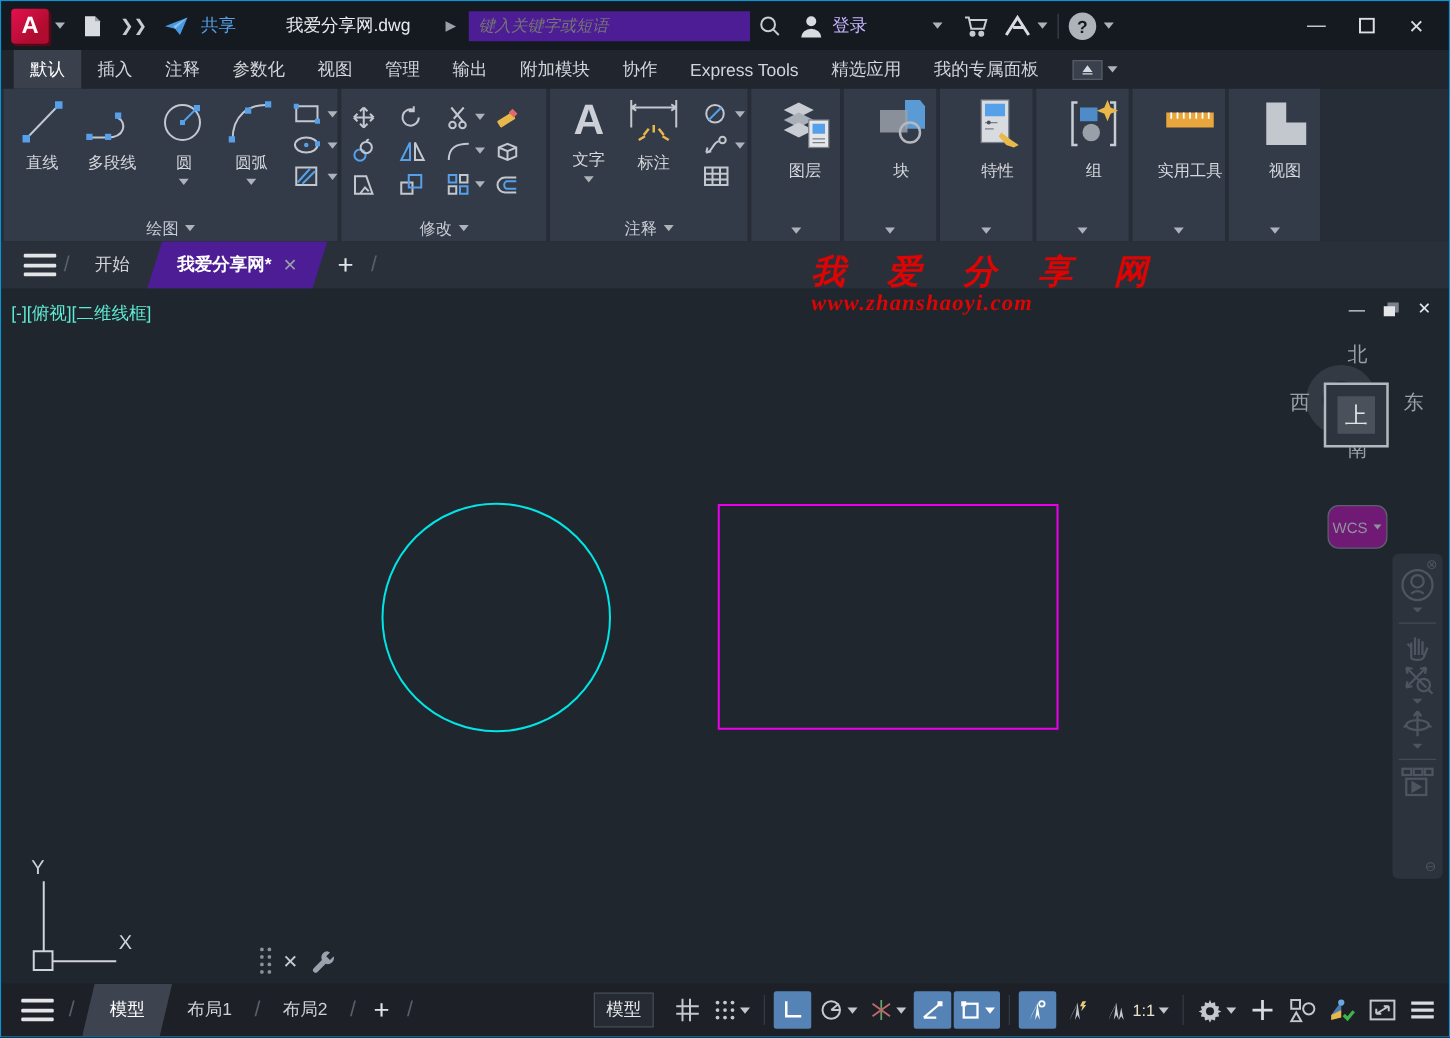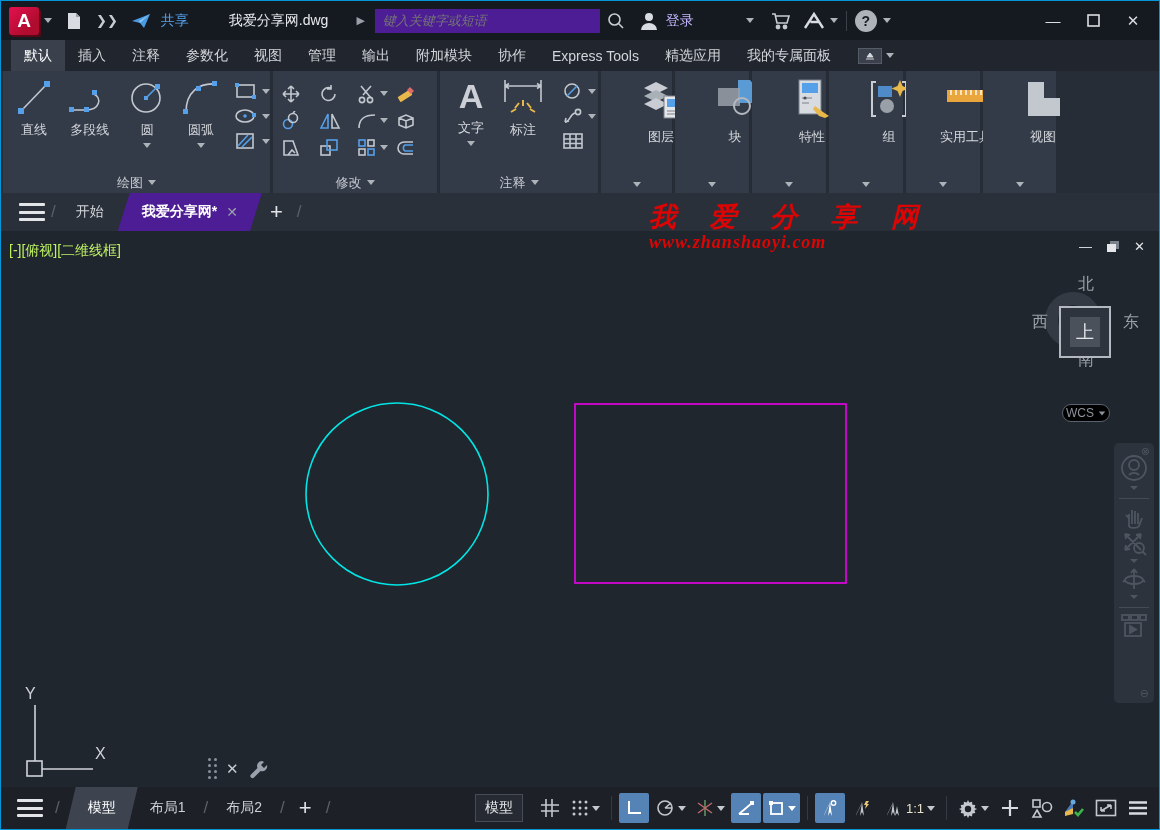--- a/index.html
+++ b/index.html
@@ -50,21 +50,21 @@
     gap:5px; color:#c6cad1; font-size:13px; }
   .bigbtn { display:flex; flex-direction:column; align-items:center; width:56px; }
   .bigbtn svg { display:block; }
   .bigbtn .lbl { font-size:13px; color:#d5d8dc; margin-top:3px; white-space:nowrap; }
   .bigbtn .tri-d { margin-top:4px; }
   .smallcol { display:flex; flex-direction:column; gap:7px; margin-left:6px; margin-top:6px; }
   .smallrow { display:flex; align-items:center; gap:4px; }
   .mod-grid { display:grid; grid-template-columns:repeat(4,38px); grid-auto-rows:27px;
     margin:4px 4px 0 8px; align-items:center; }
   .mod-cell { display:flex; align-items:center; gap:3px; }
-  .single .rpanel-body { flex-direction:column; align-items:flex-start;padding-left:32px; }
+  .single .rpanel-body { flex-direction:column; align-items:flex-end;padding-left:32px; }
   .single .lbl { font-size:13px; color:#d5d8dc; margin-top:6px; white-space:nowrap; }
   .single .rpanel-label { height:18px; }
   .watermark { position:absolute; left:648px; top:128px; z-index:5; color:#dd0404;
     pointer-events:none;font-style:italic; }
   .watermark .w1 { font-size:27px; font-weight:bold; letter-spacing:13px; white-space:nowrap; }
   .watermark .w2 { font-family:"Liberation Serif","DejaVu Serif",serif; font-weight:bold;
     font-size:18px; margin-top:-3px; letter-spacing:1px; }
 
   
   .ftabs { position:absolute; left:0; top:192px; width:100%; height:38px;
@@ -76,34 +76,34 @@
   .ftab { padding:0 14px; font-size:14px; color:#d2d5d9; height:100%;
     display:flex; align-items:center; gap:9px; }
   .ftab.active { background:#4c1d95; color:#fff; font-weight:bold;
     clip-path:polygon(12px 0,100% 0,calc(100% - 12px) 100%,0 100%); padding:0 24px; }
   .ftab .x { color:#9aa0a8; font-weight:normal; font-size:14px; }
   .plusbtn { color:#e2e4e7; font-size:22px; margin:0 8px; }
 
   
   .canvas { position:absolute; left:0; top:230px; width:1158px; height:556px;
     background:#20262e; }
-  .vp-label { position:absolute; left:8px; top:11px; color:#bef264; font-size:14px; }
+  .vp-label { position:absolute; left:8px; top:11px; color:#5eead4; font-size:14px; }
   .vp-ctrl { position:absolute; right:14px; top:8px; display:flex; gap:14px;
     color:#e4e6e9; font-size:13px; align-items:center; }
   .cube { position:absolute; left:1043px; top:45px; width:84px; height:104px; }
   .cube-ring { position:absolute; left:1px; top:16px; width:56px; height:56px;
     border-radius:50%; border:13px solid rgba(160,170,185,0.16); }
   .cube-face { position:absolute; left:15px; top:30px; width:52px; height:52px;
     border:2px solid #b4b8bf; background:#2e343d; display:flex; align-items:center;
     justify-content:center; }
   .cube-face .inner { width:30px; height:30px; background:#4a515b; color:#e2e4e7;
     font-size:18px; display:flex; align-items:center; justify-content:center; }
   .cdir { position:absolute; color:#9aa0a8; font-size:16px; }
-  .wcsbtn { position:absolute; left:1061px; top:173px; width:48px; height:18px;
-    background:#000000; border:1px solid #5a626d; border-radius:9px; color:#8d939c;
+  .wcsbtn { position:absolute; left:1061px; top:173px; width:48px; height:35px;
+    background:#701a75; border:1px solid #5a626d; border-radius:9px; color:#8d939c;
     font-size:12px; display:flex; align-items:center; justify-content:center; gap:4px; }
   .wcsbtn .tri-d { border-top-color:#8d939c; transform:scale(.8); }
 
   .navbar { position:absolute; left:1113px; top:212px; width:40px; height:260px;
     background:rgba(130,140,155,0.13); border-radius:5px; display:flex;
     flex-direction:column; align-items:center; padding-top:10px; }
   .navbar svg { stroke:#4d5560; fill:none; stroke-width:1.8; }
   .nav-x { position:absolute; right:4px; top:2px; color:#4d5560; font-size:11px; }
   .nav-sep { width:30px; height:1px; background:rgba(90,100,112,.5); margin:5px 0; }
   .nav-tri { width:0; height:0; border-left:4px solid transparent; border-right:4px solid transparent;

